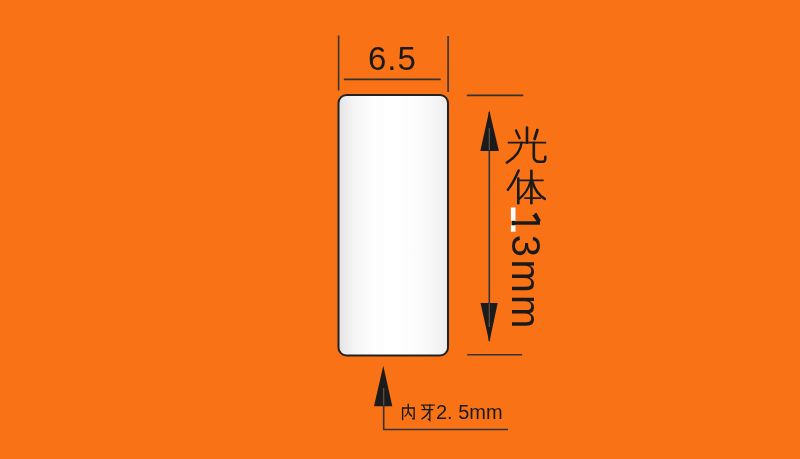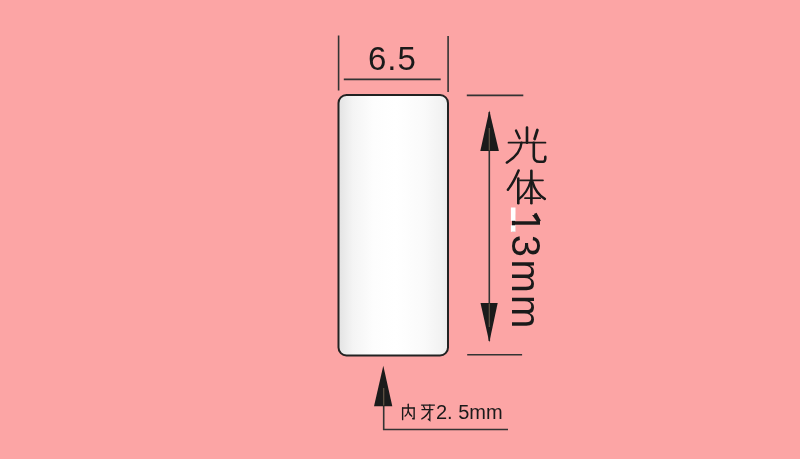--- a/index.html
+++ b/index.html
@@ -1,16 +1,16 @@
 <!DOCTYPE html>
 <html><head>
 <meta charset="utf-8">
 <style>
   html,body{margin:0;padding:0;background:#ffffff;}
-  #stage{position:relative;width:800px;height:459px;background:#fca5a5;overflow:hidden;}
+  #stage{position:relative;width:800px;height:459px;background:#f97316;overflow:hidden;}
   svg{display:block;}
   text{font-family:"Liberation Sans",sans-serif;}
 </style>
 </head>
 <body>
 <div id="stage">
 <svg width="800" height="459" viewBox="0 0 800 459" xmlns="http://www.w3.org/2000/svg">
   <defs>
     <linearGradient id="cyl" x1="0" y1="0" x2="1" y2="0">
       <stop offset="0" stop-color="#e3e3e3"></stop>

